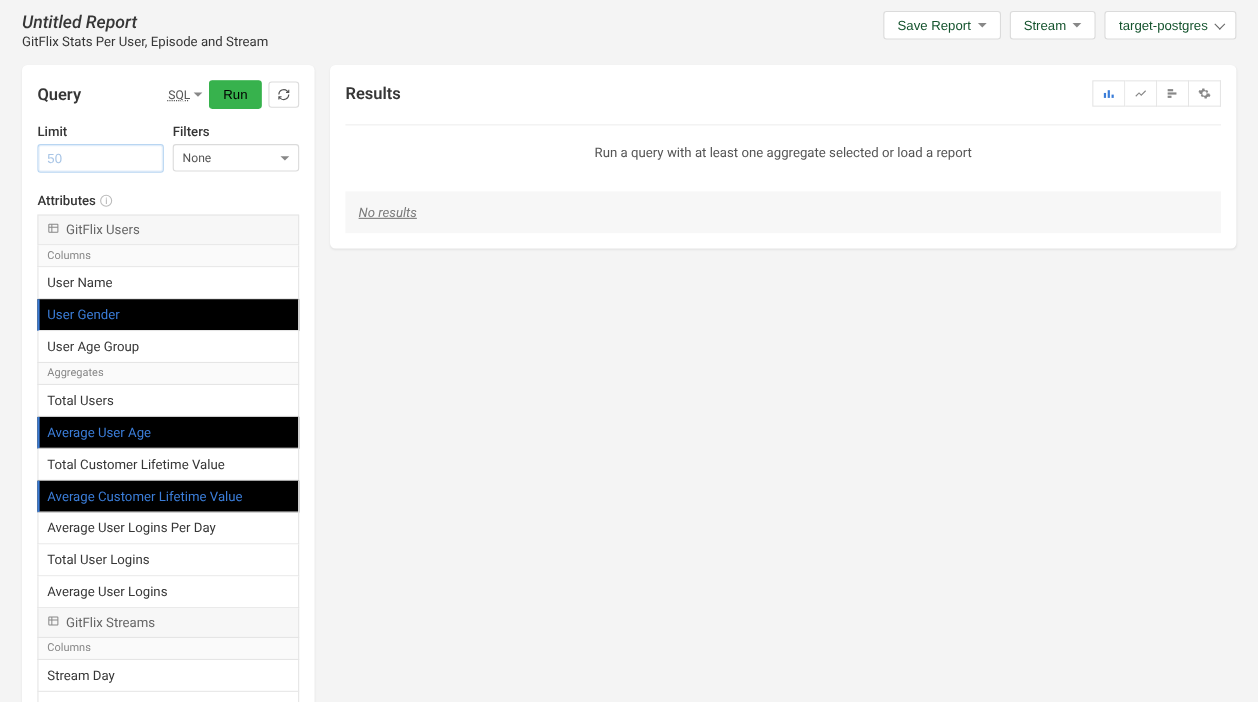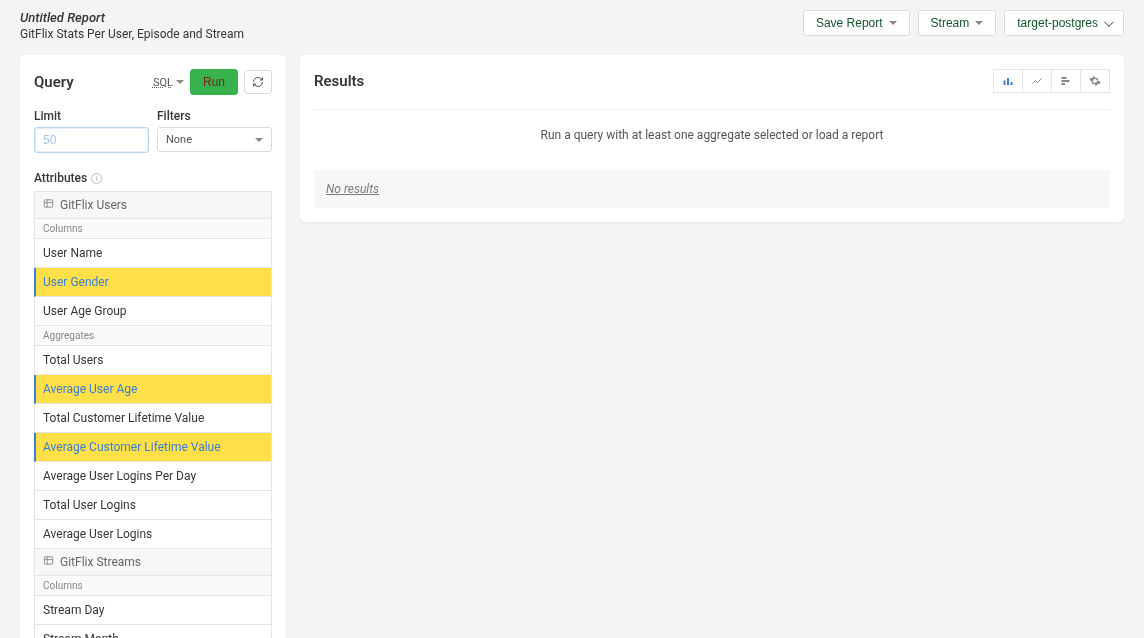--- a/index.html
+++ b/index.html
@@ -12,21 +12,21 @@
     .page { padding: 10px 20px 20px; }
     .header {
       display: flex;
       justify-content: space-between;
       align-items: flex-start;
       margin-bottom: 14px;
     }
     .header-left { }
     .report-title {
       font-style: italic;
-      font-size: 13px;
+      font-size: 16px;
       color: #363636;
       font-weight: 500;
     }
     .report-subtitle {
       font-size: 12px;
       color: #363636;
       margin-top: 2px;
     }
     .header-right {
       display: flex;
@@ -40,21 +40,21 @@
       border: 1px solid #dbdbdb;
       border-radius: 3px;
       background: #fff;
       color: #14532d;
       font-size: 12px;
       cursor: pointer;
     }
     .btn-green {
       background: #37b24d;
       border-color: #37b24d;
-      color: #7f1d1d;
+      color: #000000;
       font-weight: 500;
     }
     .caret-down {
       width: 0; height: 0;
       border-left: 4px solid transparent;
       border-right: 4px solid transparent;
       border-top: 4px solid #888;
     }
     .chevron-down {
       display: inline-block;
@@ -189,21 +189,21 @@
     .attr-item {
       border: 1px solid #e5e5e5;
       border-top: none;
       padding: 7px 8px;
       font-size: 12px;
       color: #363636;
       cursor: pointer;
       background: #fff;
     }
     .attr-item.selected {
-      background: #fde047;
+      background: #000000;
       border-left: 2px solid #3b7dd8;
       color: #3b7dd8;
       padding-left: 7px;
     }
     .results-body {
       padding: 0 14px 14px;
     }
     .results-header {
       display: flex;
       justify-content: space-between;

